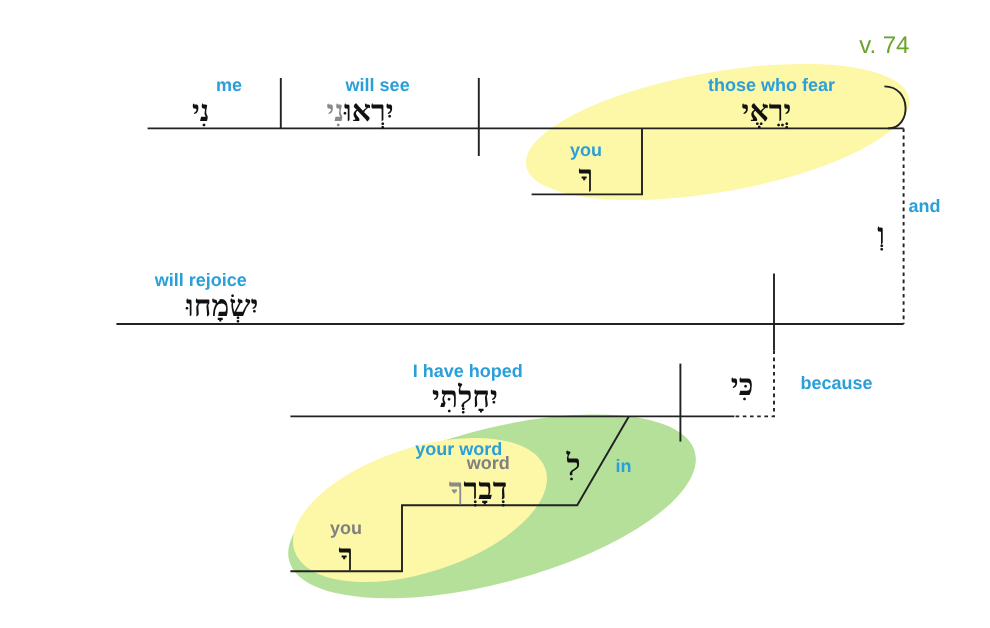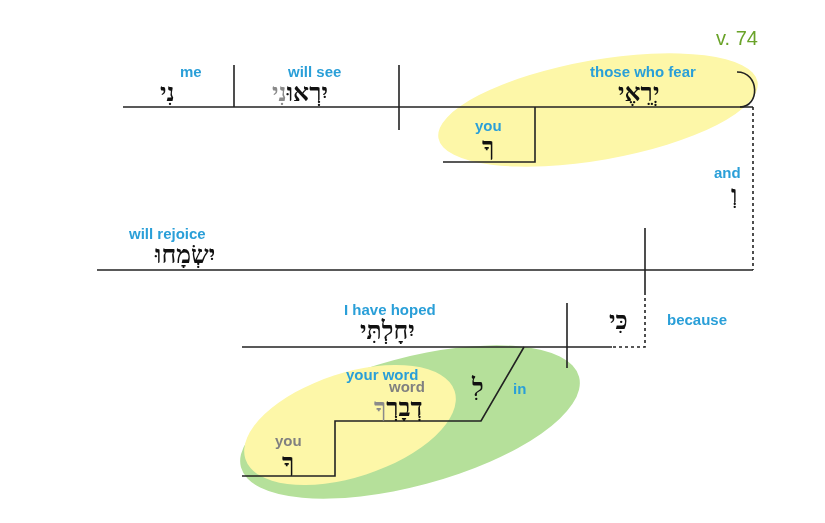--- a/index.html
+++ b/index.html
@@ -53,21 +53,21 @@
 
   <div class="lbl en" style="left:288px; top:64px;"><span>will see</span></div>
   <div class="he" style="left:272px; top:80px;"><span>יִרְאוּ</span><span class="gray">נִי</span></div>
 
   <div class="lbl en" style="left:590px; top:64px;">those who fear</div>
   <div class="he" style="left:618px; top:80px;">יְרֵאֶי</div>
 
   <div class="lbl en" style="left:475px; top:118px;">you</div>
   <div class="he" style="left:482px; top:134px;">ךָ</div>
 
-  <div class="lbl en" style="left:714px; top:165px;">and</div>
+  <div class="lbl en" style="left:757px; top:165px;">and</div>
   <div class="he" style="left:731px; top:182px;">וְ</div>
 
   <div class="lbl en" style="left:129px; top:226px;">will rejoice</div>
   <div class="he" style="left:130px; top:242px;margin-left:25px;">יִשְׂמָחוּ</div>
 
   <div class="he" style="left:609px; top:308px;">כִּי</div>
   <div class="lbl en" style="left:667px; top:312px;">because</div>
 
   <div class="lbl en" style="left:344px; top:302px;">I have hoped</div>
   <div class="he" style="left:360px; top:318px;">יִחָלְתִּי</div>

